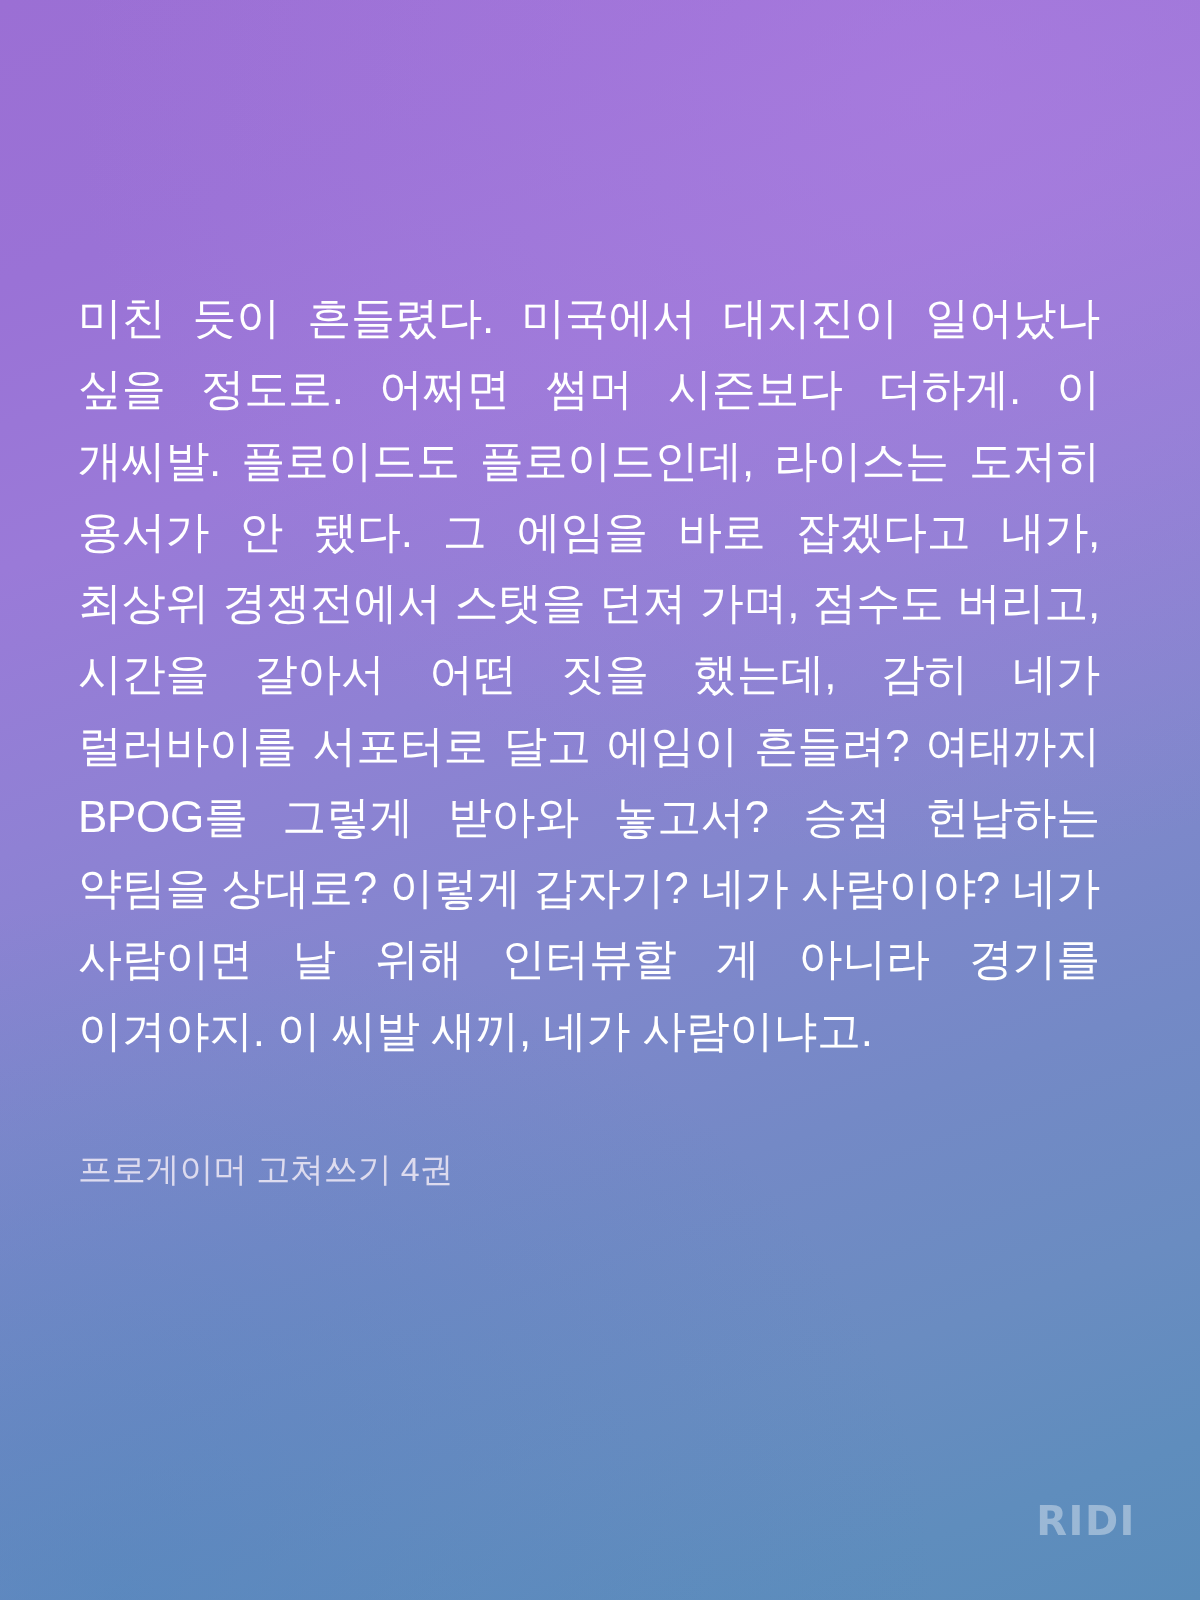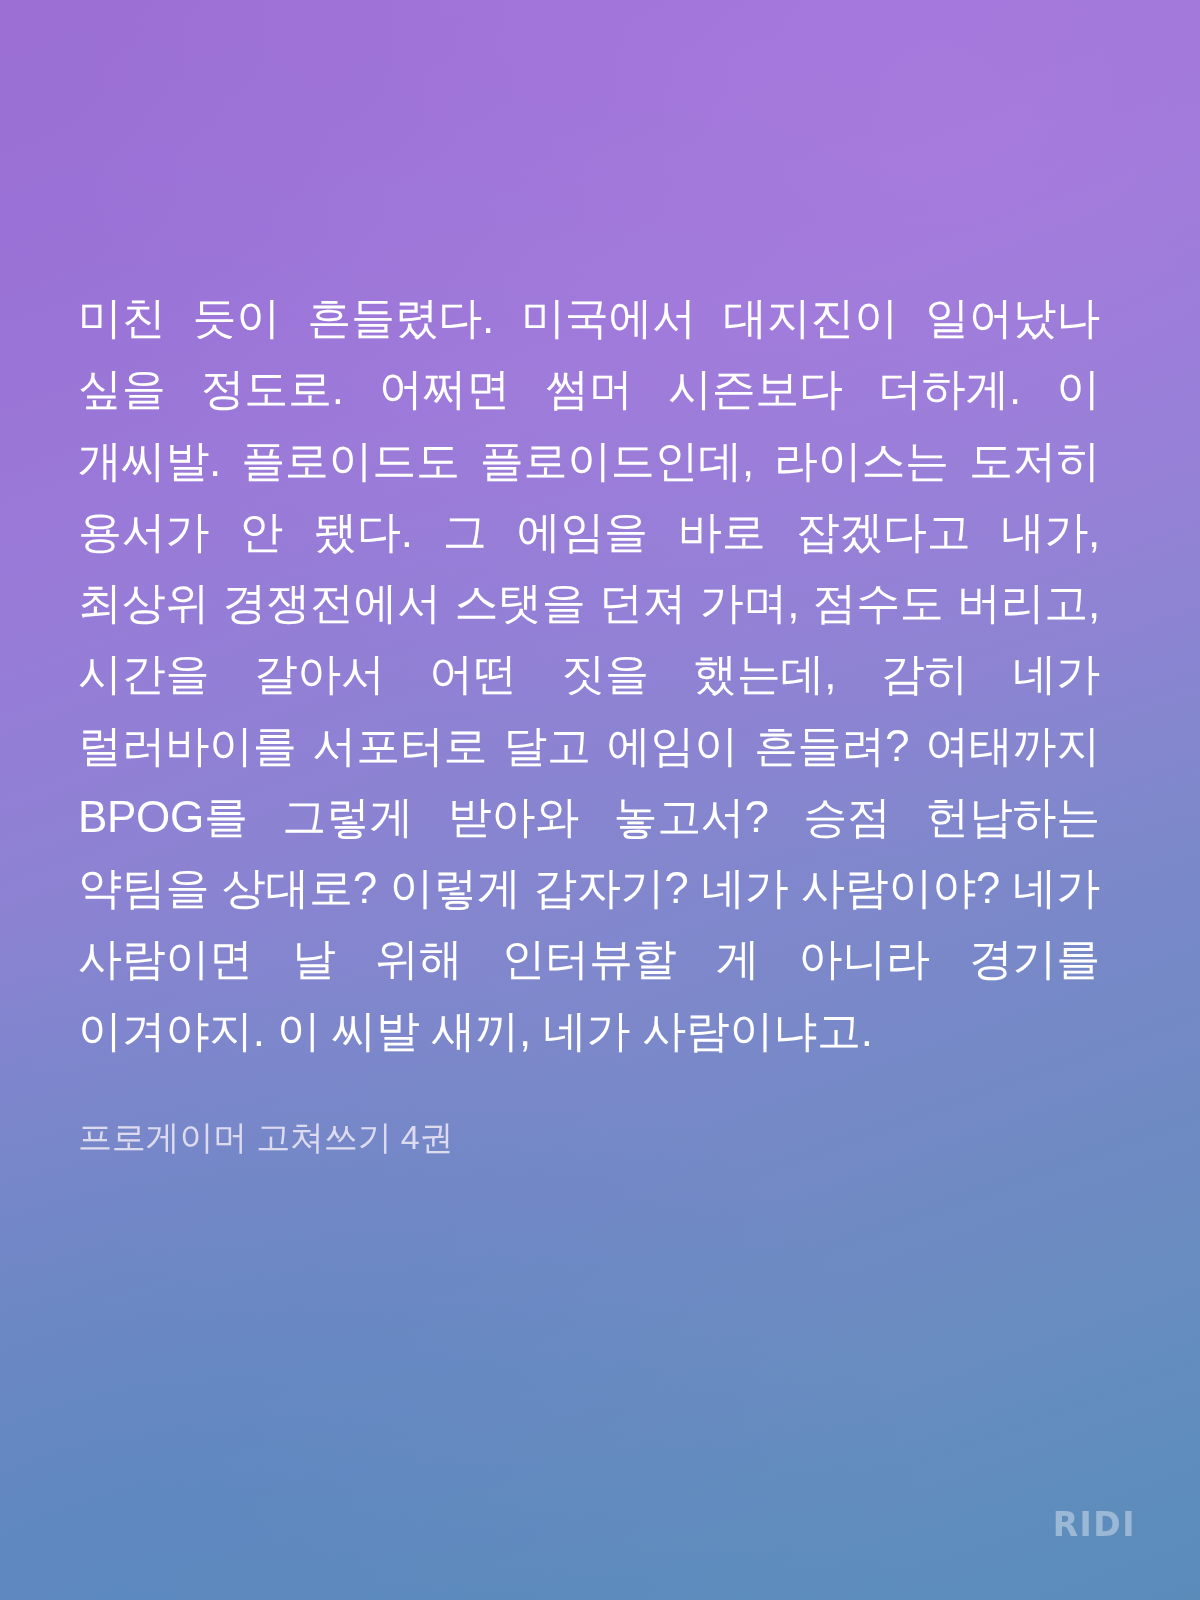--- a/index.html
+++ b/index.html
@@ -48,36 +48,36 @@
     color: #ffffff;
     font-size: 44px;
     line-height: 1.62;
     letter-spacing: -0.3px;
     text-align: justify;
     text-justify: inter-character;
     margin: 0;
     word-break: keep-all;
   }
   .meta {
-    margin-top: 44px;
+    margin-top: 76px;
   }
   .meta-line {
     color: #e6e2f2;
     font-size: 34px;
     line-height: 1.62;
     letter-spacing: -0.2px;
     opacity: 0.93;
   }
   .brand {
     position: absolute;
     right: 64px;
     bottom: 56px;
     z-index: 2;
     color: rgba(255,255,255,0.38);
-    font-size: 33px;
+    font-size: 40px;
     font-weight: bold;
     letter-spacing: 1.5px;
     font-family: "DejaVu Sans", sans-serif;
   }
 </style>
 </head>
 <body>
 
 <div class="card">
 

